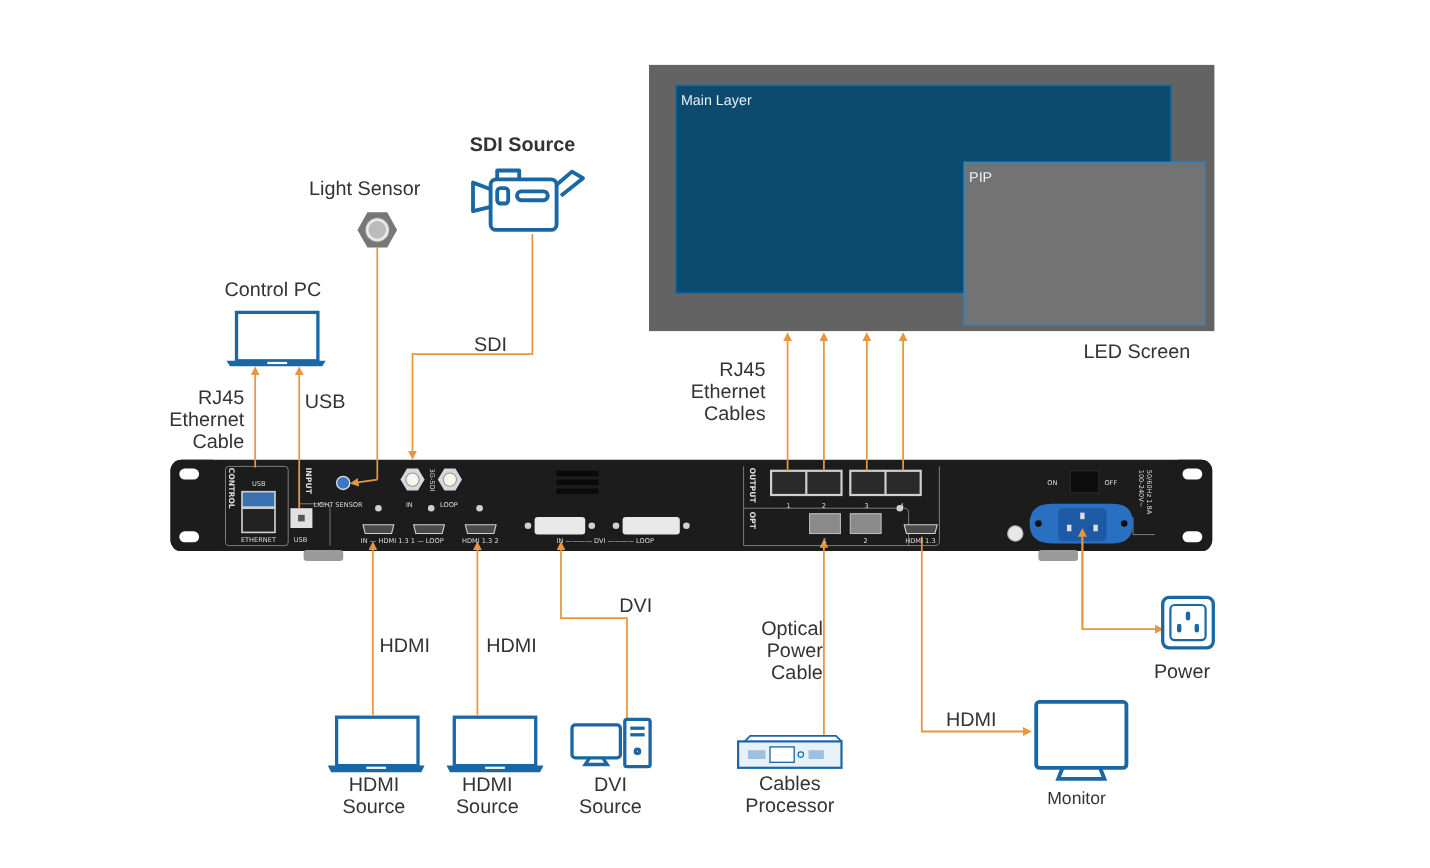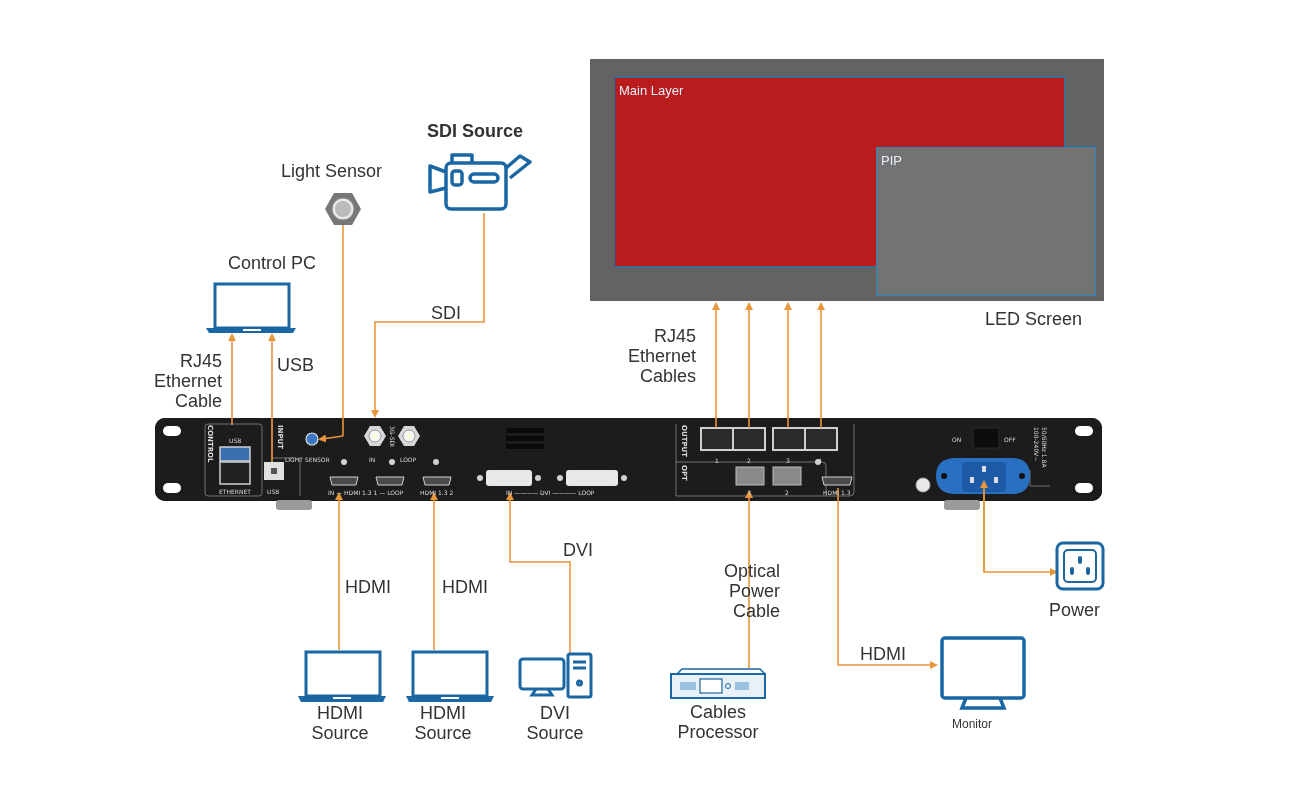--- a/index.html
+++ b/index.html
@@ -4,21 +4,21 @@
 <style>
   html, body { margin: 0; padding: 0; background: #ffffff; }
   body { width: 1300px; height: 789px; position: relative; overflow: hidden;
          font-family: "Liberation Sans", "DejaVu Sans", sans-serif; color: #333333; }
   .lbl { position: absolute; font-size: 18px; color: #333333; white-space: nowrap; line-height: 1.1; }
   .lbl.c { text-align: center; }
   .lbl.r { text-align: right; }
   .small { position: absolute; font-size: 6px; color: #dddddd; font-family: "DejaVu Sans", sans-serif; white-space: nowrap; }
   svg.layer { position: absolute; left: 0; top: 0; }
   .led { position: absolute; left: 590px; top: 59px; width: 514px; height: 242px; background: #646364; }
-  .main-layer { position: absolute; left: 614px; top: 77px; width: 451px; height: 190px; background: #b91c1c; border: 1px solid #1a76b8; box-sizing: border-box; }
+  .main-layer { position: absolute; left: 614px; top: 77px; width: 451px; height: 190px; background: #0c4a6e; border: 1px solid #1a76b8; box-sizing: border-box; }
   .pip { position: absolute; left: 876px; top: 147px; width: 220px; height: 149px; background: #737373; border: 1px solid #2a84c4; box-sizing: border-box; }
   .layer-title { position: absolute; left: 4px; top: 5px; font-size: 13px; color: #e6f0fa; }
   .device { position: absolute; left: 155px; top: 418px; width: 947px; height: 83px; background: #1c1c1c; border-radius: 10px; }
 </style>
 </head>
 <body>
 
 <div class="led"></div>
 <div class="main-layer">
   <span class="layer-title">Main Layer</span>
@@ -249,41 +249,41 @@
 <div class="small" style="left:748px;top:489px;">1</div>
 <div class="small" style="left:785px;top:489px;">2</div>
 <div class="small" style="left:823px;top:489px;">HDMI 1.3</div>
 <div class="small" style="left:952px;top:436px;">ON</div>
 <div class="small" style="left:1004px;top:436px;">OFF</div>
 <div class="small" style="left:1048px;top:427px;transform:rotate(90deg);transform-origin:left top;">50/60Hz 1.8A</div>
 <div class="small" style="left:1040px;top:427px;transform:rotate(90deg);transform-origin:left top;">100-240V~</div>
 
 <div class="lbl" style="left:281px;top:162px;">Light Sensor</div>
 <div class="lbl" style="left:427px;top:122px;font-weight:bold;">SDI Source</div>
-<div class="lbl" style="left:204px;top:254px;margin-left:24px;">Control PC</div>
+<div class="lbl" style="left:204px;top:254px;">Control PC</div>
 
 <div class="lbl r" style="left:140px;top:352px;width:82px;">
   <div>RJ45</div>
   <div>Ethernet</div>
   <div>Cable</div>
 </div>
 <div class="lbl" style="left:277px;top:356px;">USB</div>
 <div class="lbl" style="left:431px;top:304px;">SDI</div>
 
 <div class="lbl r" style="left:610px;top:327px;width:86px;">
   <div>RJ45</div>
   <div>Ethernet</div>
   <div>Cables</div>
 </div>
 
 <div class="lbl" style="left:345px;top:578px;">HDMI</div>
 <div class="lbl" style="left:442px;top:578px;">HDMI</div>
 <div class="lbl" style="left:563px;top:541px;">DVI</div>
 
-<div class="lbl r" style="left:702px;top:562px;width:78px;">
+<div class="lbl r" style="left:670px;top:562px;width:78px;">
   <div>Optical</div>
   <div>Power</div>
   <div>Cable</div>
 </div>
 <div class="lbl" style="left:860px;top:645px;">HDMI</div>
 
 <div class="lbl c" style="left:290px;top:704px;width:100px;">
   <div>HDMI</div>
   <div>Source</div>
 </div>
@@ -292,14 +292,14 @@
   <div>Source</div>
 </div>
 <div class="lbl c" style="left:505px;top:704px;width:100px;">
   <div>DVI</div>
   <div>Source</div>
 </div>
 <div class="lbl c" style="left:658px;top:703px;width:120px;">
   <div>Cables</div>
   <div>Processor</div>
 </div>
-<div class="lbl" style="left:952px;top:718px;font-size:12px;">Monitor</div>
+<div class="lbl" style="left:952px;top:718px;font-size:16px;">Monitor</div>
 <div class="lbl" style="left:1049px;top:601px;text-align:center;">Power</div>
 
 </body></html>

